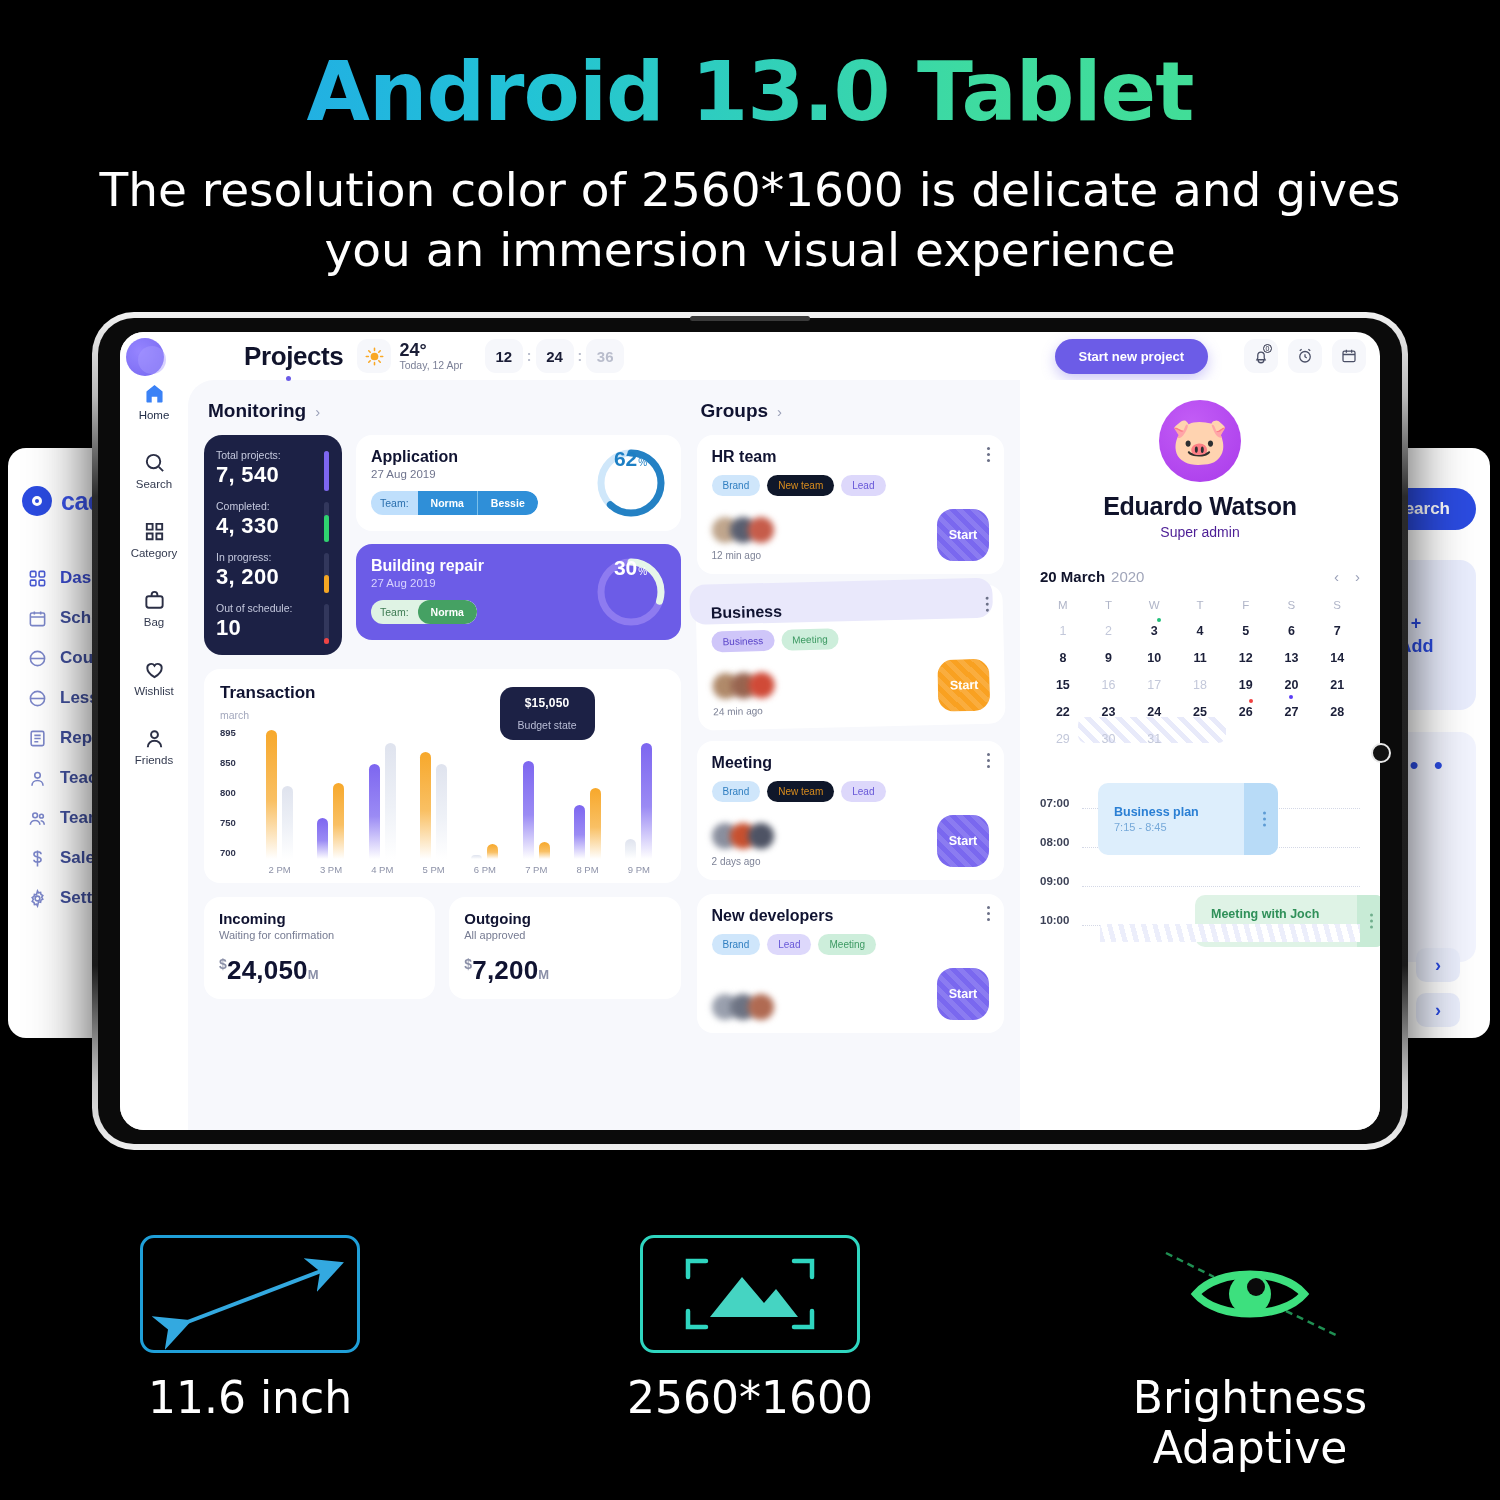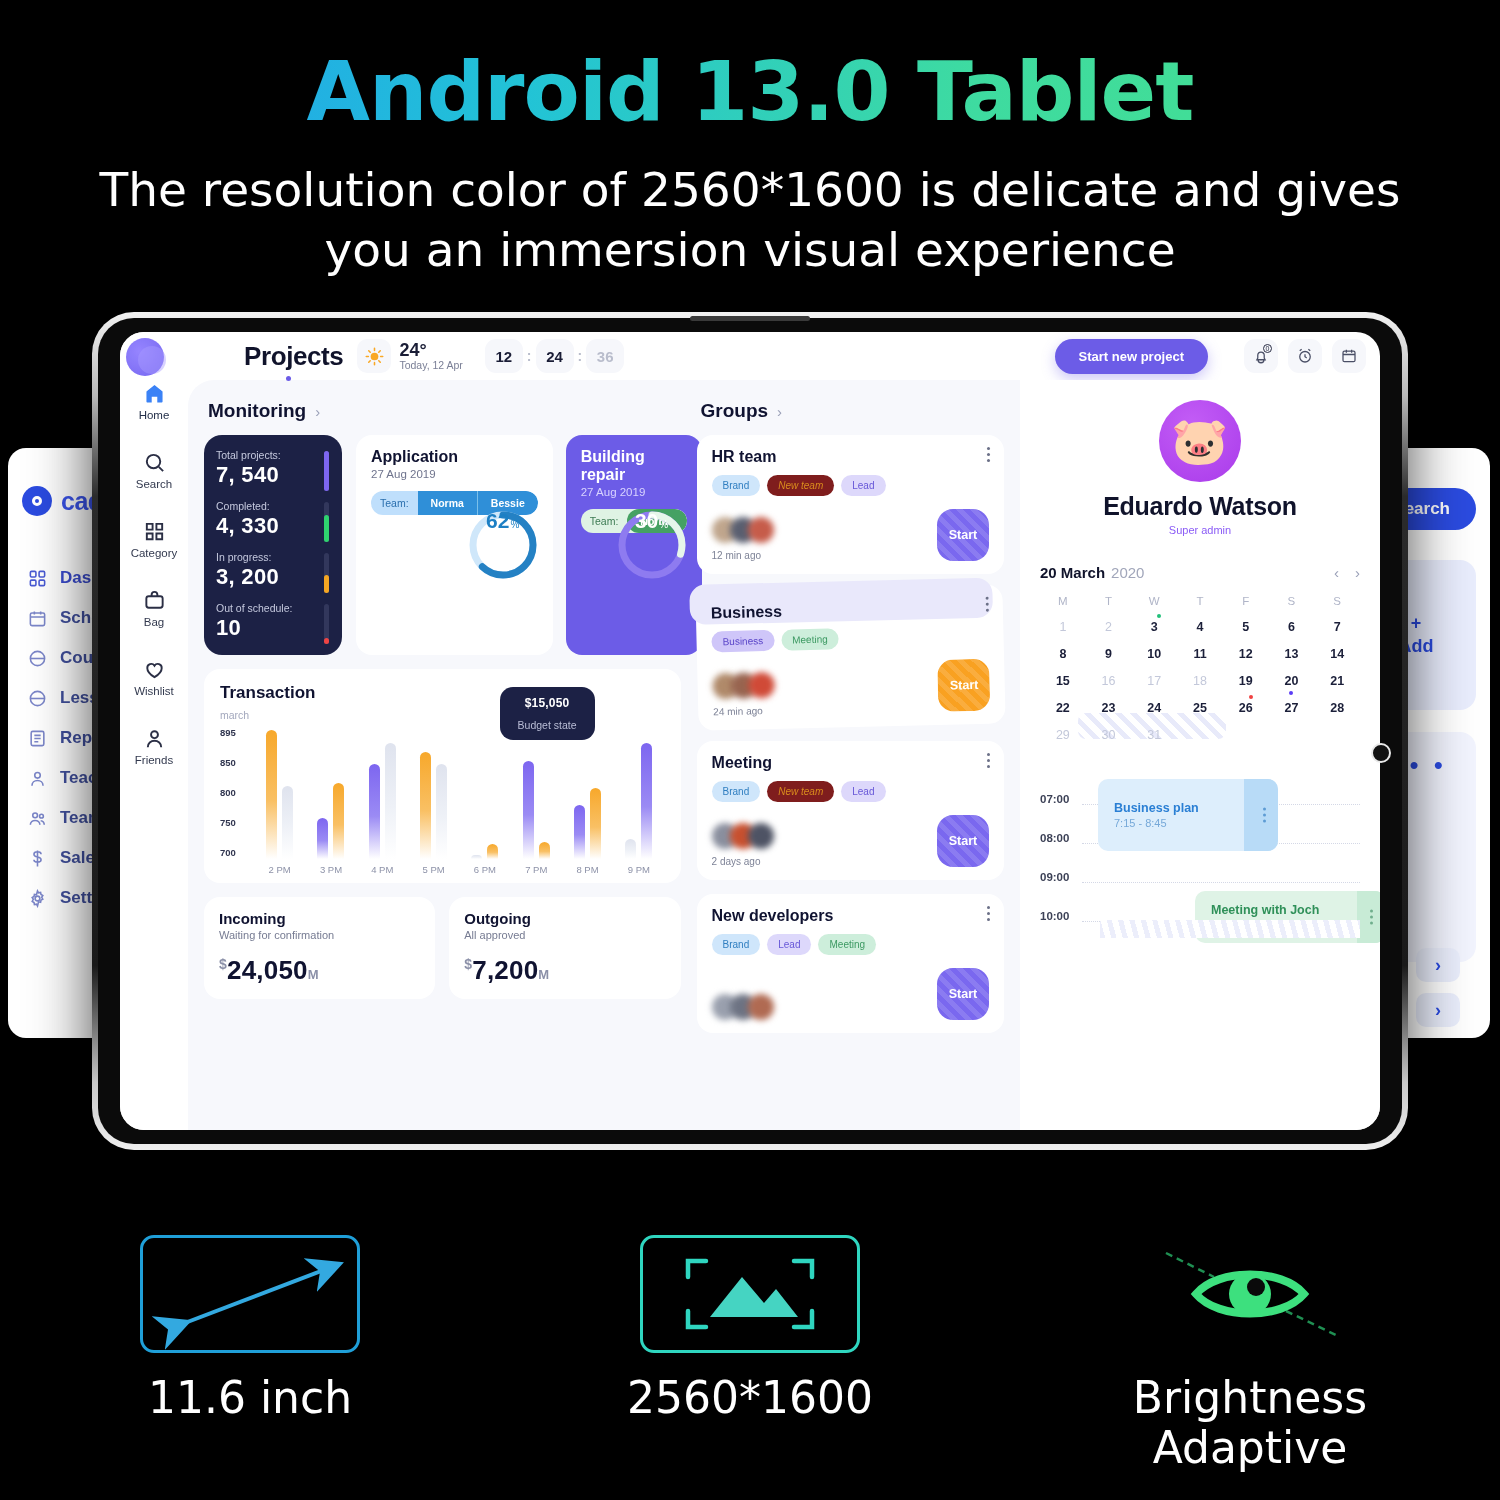--- a/index.html
+++ b/index.html
@@ -189,21 +189,21 @@
     width: 138px; flex:0 0 138px; background:#1c2145; border-radius: 18px; padding: 14px 12px;
     color:#fff;
   }
   .stat { position:relative; margin-bottom: 12px; }
   .stat:last-child { margin-bottom: 0; }
   .stat .k { font-size: 10.5px; color:#c5c9de; }
   .stat .v { font-size: 22px; font-weight: bold; letter-spacing:.3px; margin-top:1px; }
   .stat .bar { position:absolute; right: 1px; top: 2px; width: 5px; height: 40px; border-radius:3px; background:#32375c; }
   .stat .bar i { position:absolute; left:0; bottom:0; width:100%; border-radius:3px; display:block; }
 
-  .mon-cards { flex:1; display:flex; gap: 13px; min-width:0; }
+  .mon-cards { flex:1; display:flex; flex-direction:column; gap: 13px; min-width:0; }
   .mcard { border-radius: 16px; padding: 13px 15px; position:relative; min-height: 96px; }
   .mcard.white { background:#fff; }
   .mcard.purple { background:#6c5ce7; }
   .mc-title { font-size: 16px; font-weight:bold; color:#101331; }
   .mcard.purple .mc-title { color:#fff; }
   .mc-date { font-size: 11.5px; color:#6f748d; margin-top: 2px; }
   .mcard.purple .mc-date { color:#d9d4ff; }
   .teampill { display:inline-flex; align-items:center; border-radius: 16px; margin-top: 11px; overflow:hidden; }
   .teampill.blue { background:#bfdffc; }
   .teampill.green { background:#dff3e4; }
@@ -262,21 +262,21 @@
     background:#e9e8fb; border-radius: 16px; z-index:-1;
   }
   .gcard.tilt { transform: rotate(-1.4deg); }
   .g-title { font-size: 16px; font-weight:bold; color:#101331; }
   .g-kebab { position:absolute; right: 14px; top: 12px; color:#7b melanch; }
   .kebab { display:flex; flex-direction:column; gap:3px; }
   .kebab i { width:3px; height:3px; border-radius:50%; background:#6b7087; display:block; }
   .tags { display:flex; gap: 7px; margin-top: 9px; }
   .tag { font-size: 10px; padding: 5px 11px; border-radius: 12px; }
   .tag.brand { background:#cfe6fb; color:#2f7ec0; }
-  .tag.newteam { background:#7f1d1d; color:#d98c1d;font-style:italic; }
+  .tag.newteam { background:#0f172a; color:#d98c1d; }
   .tag.lead { background:#ddd8fb; color:#6757d8; }
   .tag.business { background:#cfc6f9; color:#5b46c9; }
   .tag.meeting { background:#cdeedb; color:#3d9a63; }
   .g-bottom { display:flex; align-items:flex-end; justify-content:space-between; margin-top: 13px; }
   .avatars { width: 80px; }
   .avrow { display:flex; }
   .av { width:26px; height:26px; border-radius:50%; margin-right:-8px; filter: blur(3.2px); }
   .g-ago { font-size: 10px; color:#7e8397; margin-top: 7px; }
   .gstart {
     width: 52px; height: 52px; border-radius: 16px; color:#fff; font-size: 12.5px; font-weight:bold;
@@ -287,21 +287,21 @@
   .gstart.orange { background-color:#f9a121; }
 
   
   .rpanel { width: 360px; flex:0 0 360px; background:#fff; padding: 14px 20px 0 20px; overflow:hidden; }
   .avatar-big {
     width: 82px; height: 82px; border-radius:50%; margin: 6px auto 0 auto;
     background: radial-gradient(circle at 40% 30%, #c35df6, #a93bea);
     display:flex; align-items:center; justify-content:center; font-size: 46px; line-height:1;
   }
   .uname { text-align:center; font-size: 25px; font-weight:bold; color:#10132b; margin-top: 10px; letter-spacing:-.3px; }
-  .urole { text-align:center; font-size: 11px; color:#8b5cf6; margin-top: 3px; }
+  .urole { text-align:center; font-size: 14px; color:#4c1d95; margin-top: 3px; }
 
   .cal-head { display:flex; align-items:flex-start; margin-top: 28px; }
   .cal-m { font-size: 15px; font-weight:bold; color:#10132b; }
   .cal-y { font-size: 15px; color:#a1a6ba; margin-left: 6px; }
   .cal-nav { margin-left:auto; display:flex; gap: 16px; color:#9aa0b8; font-size: 15px; }
   .cal-grid { display:grid; grid-template-columns: repeat(7,1fr); margin-top: 14px; row-gap: 13px; position:relative; }
   .cal-dow { text-align:center; font-size: 11.5px; color:#b0b5c8; }
   .cal-d { text-align:center; font-size: 12.5px; font-weight:bold; color:#1b1f39; position:relative; }
   .cal-d.mut { color:#c3c8da; font-weight:normal; }
   .cal-d .pip { position:absolute; top:-6px; left:50%; margin-left:3px; width:4px; height:4px; border-radius:50%; }

